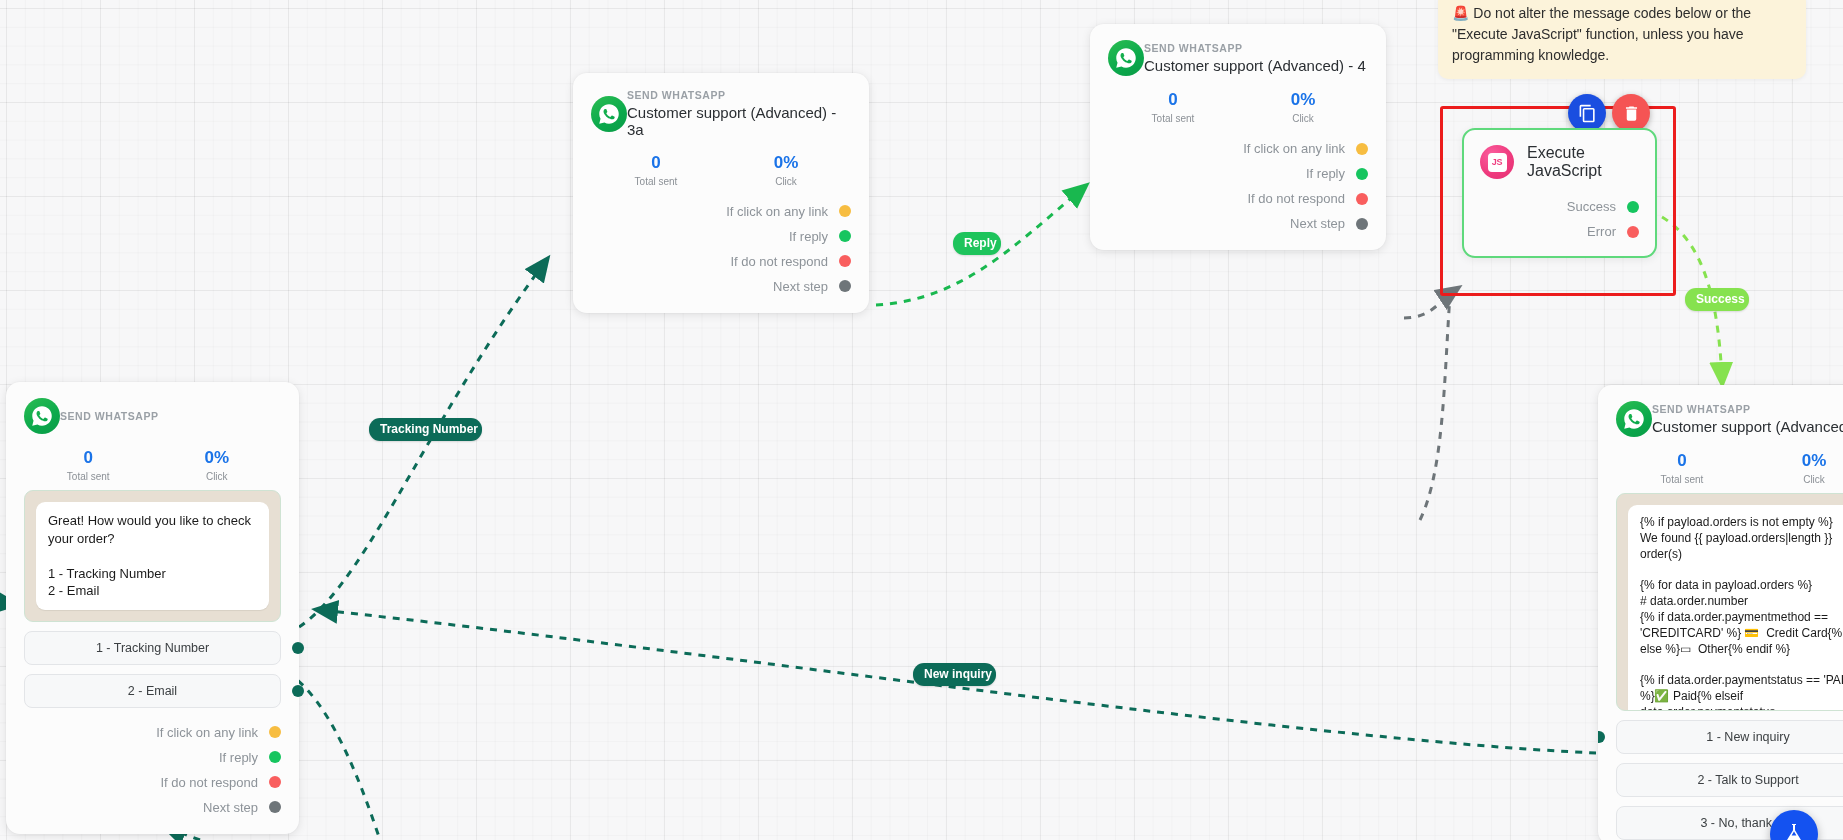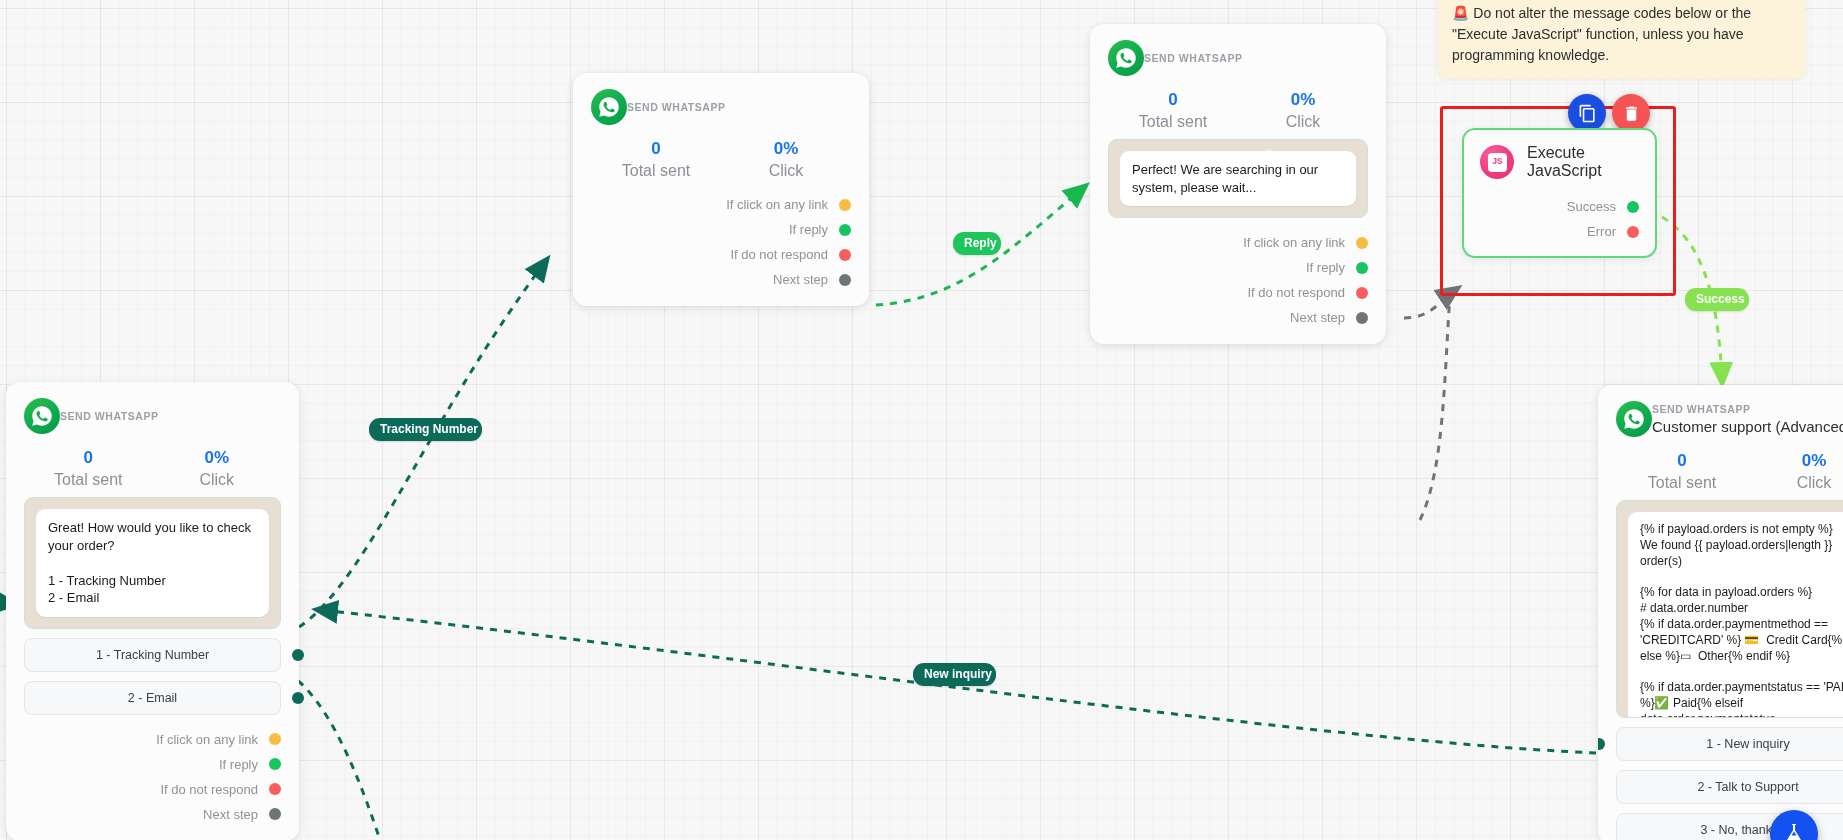--- a/index.html
+++ b/index.html
@@ -43,21 +43,21 @@
   .node-titles { display: flex; flex-direction: column; line-height: 1.15; }
   .node-kicker {
     font-size: 10.5px; letter-spacing: .55px; font-weight: 700;
     color: #9aa0a6; text-transform: uppercase;
   }
   .node-title { font-size: 15px; color: #2b2f33; font-weight: 400; margin-top: 3px; }
 
   .stats { display: flex; margin: 14px 0 6px 0; }
   .stat { flex: 1; text-align: center; }
   .stat-val { color: #1a73e8; font-size: 17px; font-weight: 700; }
-  .stat-lbl { color: #8b9096; font-size: 16px; margin-top: 3px; }
+  .stat-lbl { color: #8b9096; font-size: 10px; margin-top: 3px; }
 
   .bubble-wrap {
     margin-top: 8px;
     border-radius: 9px;
     background-color: #e7dfd3;
     background-image:
       radial-gradient(circle at 18% 30%, rgba(255,255,255,.55) 0 6px, transparent 7px),
       radial-gradient(circle at 62% 18%, rgba(255,255,255,.45) 0 4px, transparent 5px),
       radial-gradient(circle at 86% 62%, rgba(255,255,255,.5) 0 7px, transparent 8px),
       radial-gradient(circle at 38% 78%, rgba(255,255,255,.4) 0 5px, transparent 6px),
@@ -119,21 +119,21 @@
   .js-head { display: flex; align-items: center; gap: 13px; }
   .js-badge {
     width: 34px; height: 34px; border-radius: 50%;
     background: radial-gradient(circle at 35% 30%, #fb5e9e 0%, #ef3b7e 55%, #e42f72 100%);
     display: flex; align-items: center; justify-content: center; flex: 0 0 34px;
   }
   .js-badge .sq {
     width: 19px; height: 19px; border-radius: 4px; background: #ffffff;
     display: flex; align-items: center; justify-content: center;
     font-size: 9px; font-weight: 700; color: #ef3b7e; letter-spacing: -.3px;
-    font-family: Liberation Mono, monospace;
+    font-family: Liberation Sans, sans-serif;
   }
   .js-title { font-size: 16px; color: #2b2f33; }
   .js-ports { margin-top: 14px; }
 
   .float-btn {
     position: absolute;
     width: 38px; height: 38px; border-radius: 50%;
     display: flex; align-items: center; justify-content: center;
     box-shadow: 0 2px 6px rgba(0,0,0,.3);
     cursor: pointer;
@@ -281,20 +281,21 @@
 
   <div class="node" style="left:573px; top:73px; width:296px;">
     <div class="node-head">
       <span class="wa-icon">
         <svg viewBox="0 0 32 32" aria-hidden="true">
           <path fill="#ffffff" d="M16 3C8.8 3 3 8.8 3 16c0 2.3.6 4.4 1.7 6.3L3 29l6.9-1.7c1.8 1 3.9 1.6 6.1 1.6 7.2 0 13-5.8 13-13S23.2 3 16 3zm7.4 18.2c-.3.9-1.8 1.7-2.5 1.8-.6.1-1.4.1-2.3-.1-.5-.2-1.2-.4-2.1-.8-3.7-1.6-6.1-5.3-6.3-5.6-.2-.2-1.5-2-1.5-3.8s.9-2.7 1.3-3.1c.3-.4.7-.4 1-.4h.7c.2 0 .5-.1.8.6l1.2 2.8c.1.2.2.5 0 .8l-.4.6-.6.6c-.2.2-.4.4-.2.8.2.4.9 1.6 2 2.5 1.4 1.2 2.5 1.6 2.9 1.8.4.2.6.2.8-.1l1.2-1.4c.3-.3.5-.3.8-.2l2.6 1.3c.3.2.6.3.7.4.1.2.1.9-.1 1.7z"></path>
         </svg>
       </span>
       <span class="node-titles">
         <span class="node-kicker">SEND WHATSAPP</span>
+        <span class="node-title">Customer support (Advanced) - 3a</span>
       </span>
     </div>
 
     <div class="stats">
       <div class="stat">
         <div class="stat-val">0</div>
         <div class="stat-lbl">Total sent</div>
       </div>
       <div class="stat">
         <div class="stat-val">0%</div>
@@ -325,37 +326,35 @@
 
   <div class="node" style="left:1090px; top:24px; width:296px;">
     <div class="node-head">
       <span class="wa-icon">
         <svg viewBox="0 0 32 32" aria-hidden="true">
           <path fill="#ffffff" d="M16 3C8.8 3 3 8.8 3 16c0 2.3.6 4.4 1.7 6.3L3 29l6.9-1.7c1.8 1 3.9 1.6 6.1 1.6 7.2 0 13-5.8 13-13S23.2 3 16 3zm7.4 18.2c-.3.9-1.8 1.7-2.5 1.8-.6.1-1.4.1-2.3-.1-.5-.2-1.2-.4-2.1-.8-3.7-1.6-6.1-5.3-6.3-5.6-.2-.2-1.5-2-1.5-3.8s.9-2.7 1.3-3.1c.3-.4.7-.4 1-.4h.7c.2 0 .5-.1.8.6l1.2 2.8c.1.2.2.5 0 .8l-.4.6-.6.6c-.2.2-.4.4-.2.8.2.4.9 1.6 2 2.5 1.4 1.2 2.5 1.6 2.9 1.8.4.2.6.2.8-.1l1.2-1.4c.3-.3.5-.3.8-.2l2.6 1.3c.3.2.6.3.7.4.1.2.1.9-.1 1.7z"></path>
         </svg>
       </span>
       <span class="node-titles">
         <span class="node-kicker">SEND WHATSAPP</span>
+        <span class="node-title">Customer support (Advanced) - 4</span>
       </span>
     </div>
 
     <div class="stats">
       <div class="stat">
         <div class="stat-val">0</div>
         <div class="stat-lbl">Total sent</div>
       </div>
       <div class="stat">
         <div class="stat-val">0%</div>
         <div class="stat-lbl">Click</div>
       </div>
     </div>
 
-    <div class="bubble-wrap">
-      <div class="bubble">Perfect! We are searching in our system, please wait...</div>
-    </div>
 
     <div class="ports">
       <div class="port-row">
         <span class="port-label">If click on any link</span>
         <span class="dot amber"></span>
       </div>
       <div class="port-row">
         <span class="port-label">If reply</span>
         <span class="dot green"></span>
       </div>

